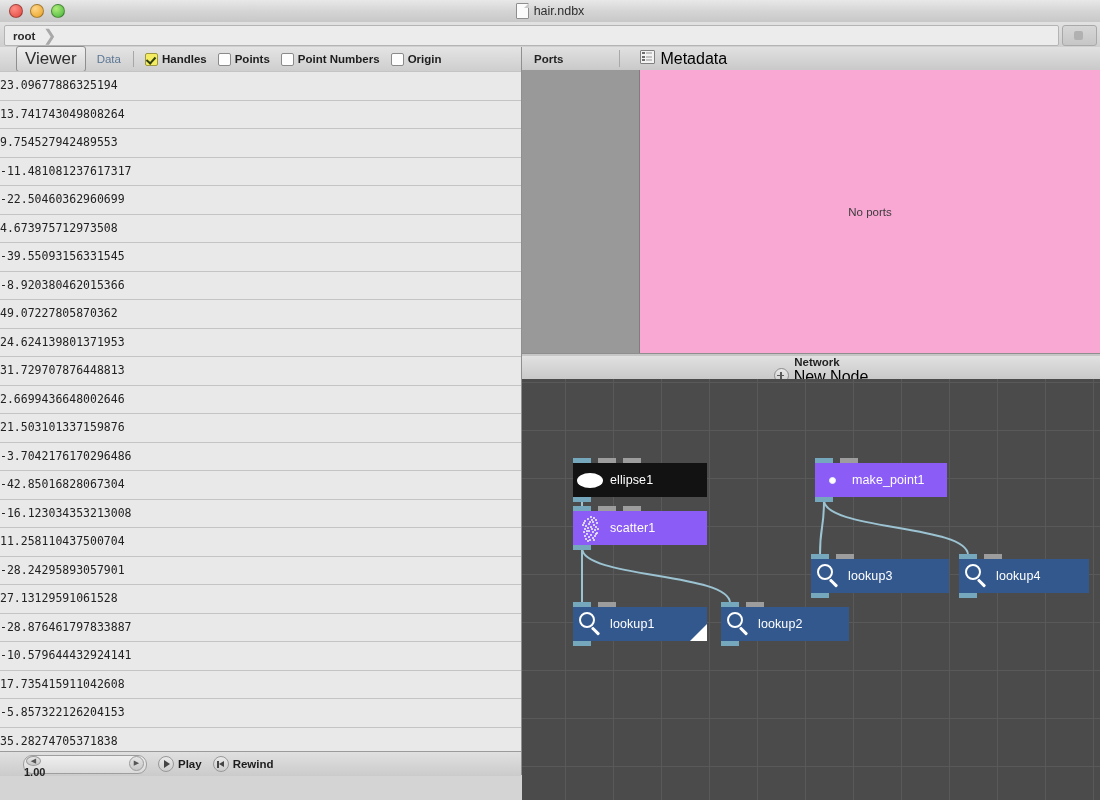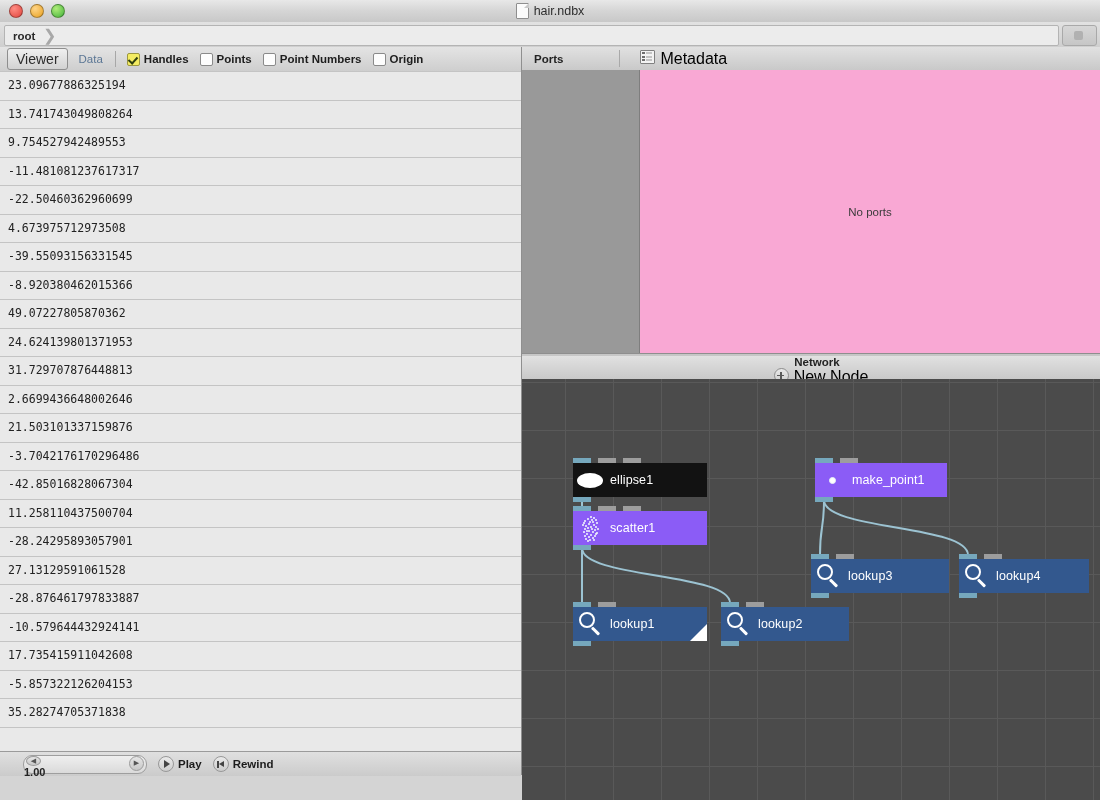--- a/index.html
+++ b/index.html
@@ -72,21 +72,21 @@
     position:absolute;left:0;top:47px;width:521px;height:728px;
     background:#e9e9e9;border-right:1px solid #8f8f8f;
   }
   .lefttoolbar{
     position:absolute;left:0;top:0;width:521px;height:24px;
     background:linear-gradient(to bottom,#e4e4e4,#cecece);
     border-bottom:1px solid #9b9b9b;
     display:flex;align-items:center;
   }
   .tab-btn{
-    margin-left:7px;padding:2px 8px;font-size:14px;color:#2c2c2c;
+    margin-left:16px;padding:2px 8px;font-size:17px;color:#2c2c2c;
     border:1px solid #8e8e8e;border-radius:3px;
     background:linear-gradient(to bottom,#f0f0f0,#d2d2d2);
   }
   .tab-link{
     margin-left:11px;font-size:11.5px;color:#5c7795;
   }
   .tb-sep{
     width:1px;height:16px;background:#a7a7a7;margin-left:12px;margin-right:11px;
   }
   .chk-group{display:flex;align-items:center;gap:11px;}
@@ -101,21 +101,21 @@
     border:solid #30400f;border-width:0 2px 2px 0;transform:rotate(42deg);
   }
 
   .datalist{
     position:absolute;left:0;top:24px;width:521px;height:680px;
     overflow:hidden;background:#e9e9e9;
   }
   .datarow{
     height:27.5px;line-height:27.5px;
     border-bottom:1px solid #c4c4c4;
-    padding-left:8px;
+    padding-left:0;
     font-family:"DejaVu Sans Mono","Liberation Mono",monospace;
     font-size:11.5px;color:#222;
     white-space:nowrap;
   }
   .datarow:first-child{border-top:1px solid #c4c4c4;}
 
   .bottombar{
     position:absolute;left:0;top:704px;width:521px;height:24px;
     background:linear-gradient(to bottom,#e0e0e0,#cbcbcb);
     border-top:1px solid #9b9b9b;
@@ -331,20 +331,21 @@
         <div class="datarow">4.673975712973508</div>
         <div class="datarow">-39.55093156331545</div>
         <div class="datarow">-8.920380462015366</div>
         <div class="datarow">49.07227805870362</div>
         <div class="datarow">24.624139801371953</div>
         <div class="datarow">31.729707876448813</div>
         <div class="datarow">2.6699436648002646</div>
         <div class="datarow">21.503101337159876</div>
         <div class="datarow">-3.7042176170296486</div>
         <div class="datarow">-42.85016828067304</div>
+        <div class="datarow">-16.123034353213008</div>
         <div class="datarow">11.258110437500704</div>
         <div class="datarow">-28.24295893057901</div>
         <div class="datarow">27.13129591061528</div>
         <div class="datarow">-28.876461797833887</div>
         <div class="datarow">-10.579644432924141</div>
         <div class="datarow">17.735415911042608</div>
         <div class="datarow">-5.857322126204153</div>
         <div class="datarow">35.28274705371838</div>
       </div>
 

